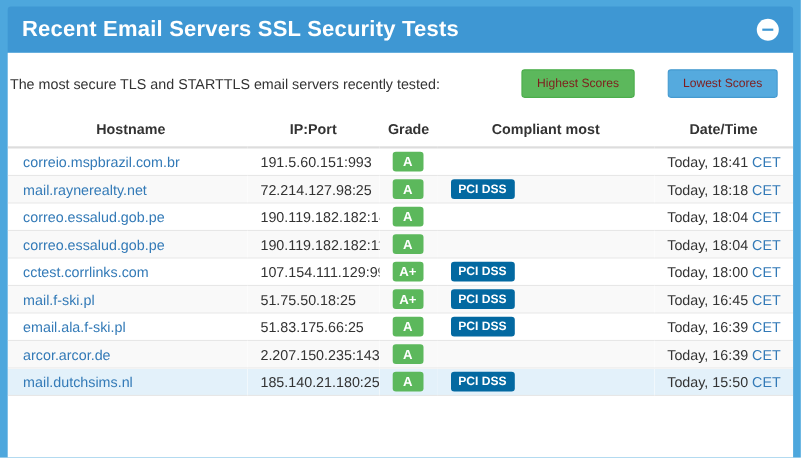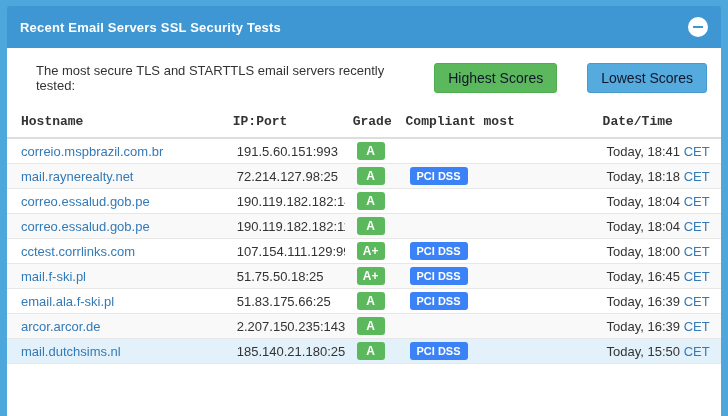--- a/index.html
+++ b/index.html
@@ -15,21 +15,21 @@
     background: #3e97d3;
     height: 42px;
     padding: 0 13px;
     display: flex;
     align-items: center;
     justify-content: space-between;
     border-radius: 3px 3px 0 0;
   }
   .panel-title {
     color: #ffffff;
-    font-size: 13px;
+    font-size: 20px;
     font-weight: 600;
     letter-spacing: 0.2px;
   }
   .collapse-icon {
     width: 20px;
     height: 20px;
     border-radius: 50%;
     background: #ffffff;
     position: relative;
     cursor: pointer;
@@ -45,28 +45,28 @@
     background: #3e97d3;
   }
   .panel-body {
     background: #ffffff;
     height: 368px;
     overflow: hidden;
   }
   .intro-row {
     display: flex;
     align-items: center;
-    padding: 15px 14px 13px 29px;
+    padding: 15px 14px 13px 2px;
   }
   .intro-text { flex: 1; font-size: 13px; color: #333; }
   .btn {
     border-radius: 3px;
-    color: #0f172a;
+    color: #7f1d1d;
     font-family: "Liberation Sans", sans-serif;
-    font-size: 14px;
+    font-size: 11px;
     padding: 6px 13px;
     margin-left: 9px;
     cursor: pointer;
     white-space: nowrap;
   }
   .btn-green { background: #5cb85c; border: 1px solid #4cae4c; }
   .btn-blue  { background: #55aade; border: 1px solid #459ad0; margin-left: 30px; }
 
   table.results {
     width: 100%;
@@ -74,26 +74,25 @@
     table-layout: fixed;
     font-size: 13px;
   }
   col.c-host  { width: 30.5%; }
   col.c-ip    { width: 16.8%; }
   col.c-grade { width: 7.4%;  }
   col.c-comp  { width: 27.6%; }
   col.c-date  { width: 17.7%; }
 
   table.results th {
-    text-align: left;
+    text-align: center;
     font-weight: bold;
     color: #333;
     padding: 8px 8px;
     border-bottom: 2px solid #dddddd;
-    font-family: Liberation Mono, monospace;
   }
   table.results th:first-child,
   table.results td:first-child { padding-left: 14px; }
   table.results td {
     padding: 3px 12px;
     border-bottom: 1px solid #e7e7e7;
     vertical-align: middle;
     height: 25px;
     white-space: nowrap;
     overflow: hidden;
@@ -112,21 +111,21 @@
     text-align: center;
     background: #5cb85c;
     color: #fff;
     font-weight: bold;
     font-size: 12px;
     padding: 2px 6px;
     border-radius: 3px;
   }
   .badge-pci {
     display: inline-block;
-    background: #3b82f6;
+    background: #0369a1;
     color: #fff;
     font-weight: bold;
     font-size: 11px;
     padding: 3px 7px;
     border-radius: 3px;
     text-align: right;
   }
 </style>
 </head>
 <body>

